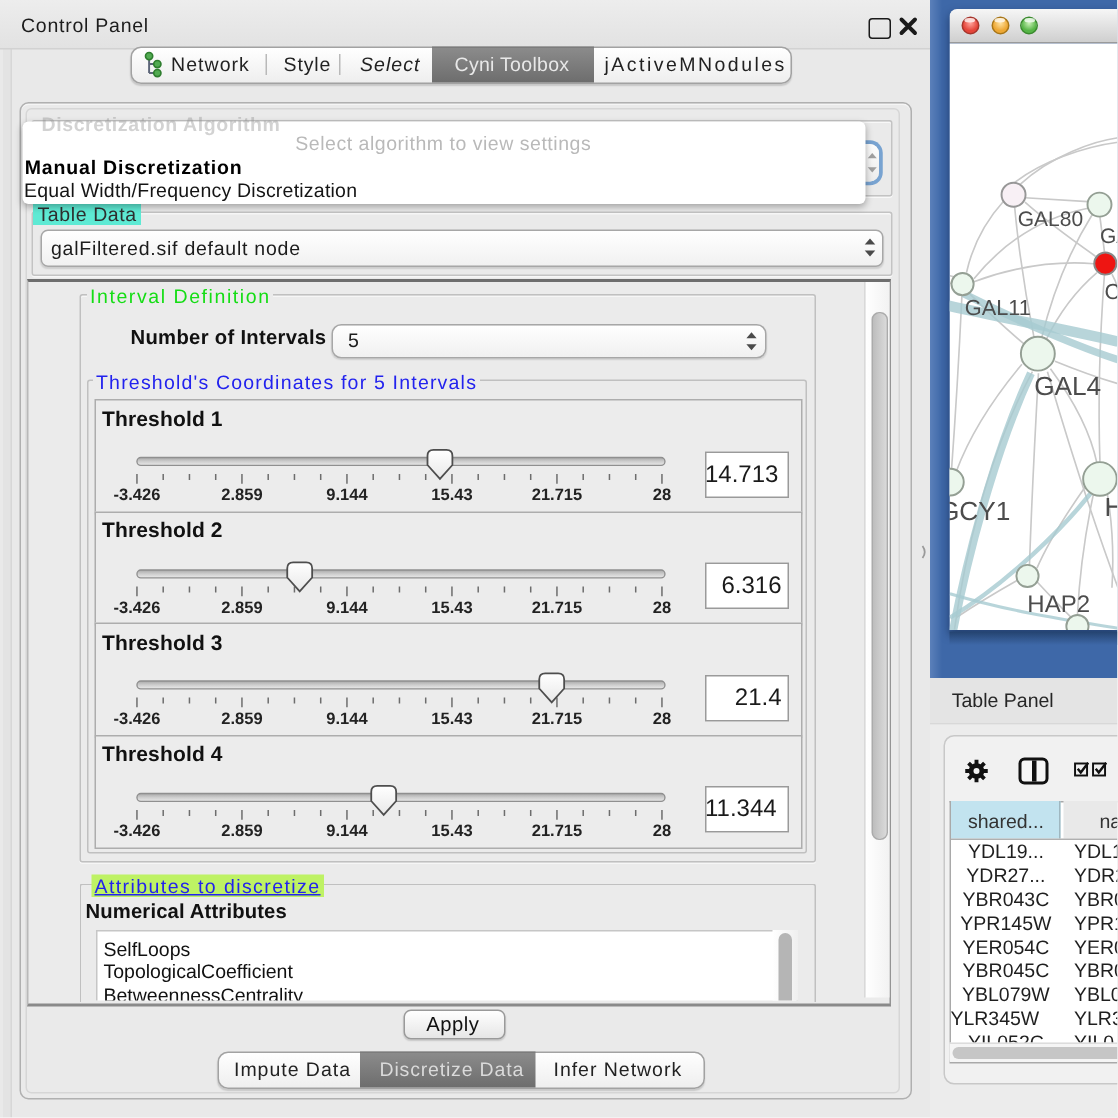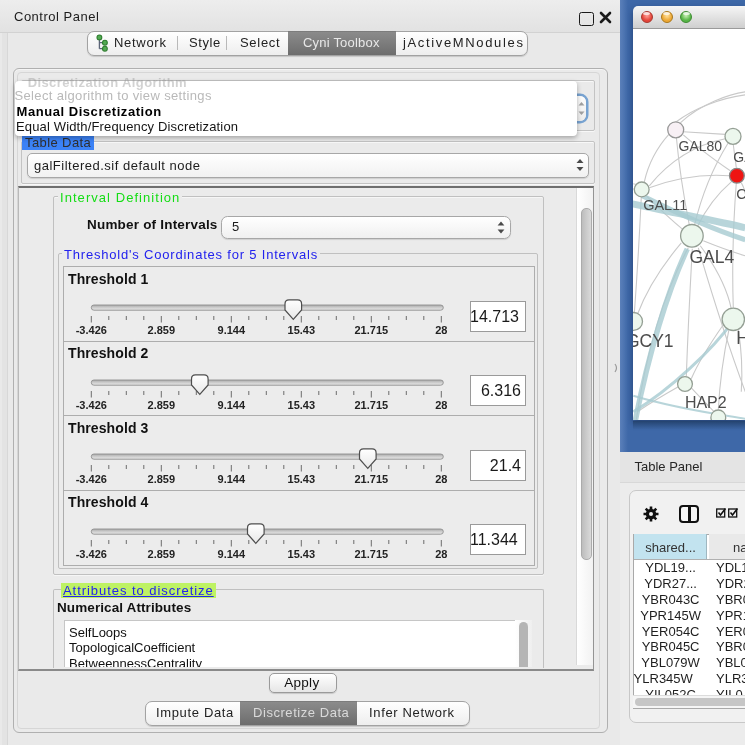--- a/index.html
+++ b/index.html
@@ -17,37 +17,37 @@
       <path d="M3 3 L12 12 M12 3 L3 12" stroke="#1a1a1a" stroke-width="2.6" stroke-linecap="round"></path>
     </svg>
 <div class="abs" style="left:13px;top:68px;width:593px;height:663px;border:1px solid #b0b0b0;border-radius:6px;background:#eaeaea;box-shadow:inset 0 1px 0 #f5f5f5;"></div>
 <div class="abs" style="left:17px;top:72px;width:581px;height:655px;border:1px solid #d6d6d6;border-radius:4px;"></div>
 <div class="abs" style="left:87px;top:31px;width:439px;height:23px;border:1px solid #a2a2a2;border-radius:7px;background:linear-gradient(#ffffff,#eeeeee);box-shadow:0 1px 1px rgba(0,0,0,0.15);overflow:hidden;"></div>
 <div class="abs" style="left:288px;top:31px;width:108px;height:23px;background:linear-gradient(#8b8b8b,#6d6d6d);border-top:1px solid #7c7c7c;"></div>
 <div class="abs" style="left:177px;top:36px;width:1px;height:14px;background:#b9b9b9;"></div>
 <div class="abs" style="left:225.5px;top:36px;width:1px;height:14px;background:#b9b9b9;"></div>
 <div class="lbl" style="left:114px;top:35px;font-size:13px;letter-spacing:0.7px;color:#222;">Network</div>
 <div class="lbl" style="left:189px;top:35px;font-size:13px;letter-spacing:0.6px;color:#222;">Style</div>
-<div class="lbl" style="left:240px;top:35px;font-size:13px;letter-spacing:0.7px;color:#222;">Select</div>
+<div class="lbl" style="left:240px;top:35px;font-size:13px;letter-spacing:0.7px;color:#222;font-style:italic;">Select</div>
 <div class="lbl" style="left:303px;top:35px;font-size:13px;letter-spacing:0.2px;color:#e8e8e8;">Cyni Toolbox</div>
 <div class="lbl" style="left:403px;top:35px;font-size:13px;letter-spacing:1.65px;color:#222;">jActiveMNodules</div>
 <svg class="abs" style="left:95px;top:33px;" width="14" height="20" viewBox="0 0 14 20">
 <path d="M4.4 6.5 V 15.7 M4.4 9.7 H 7.7 M4.4 15.7 H 7.7" stroke="#5c6578" stroke-width="1.3" fill="none"></path>
 <circle cx="4.4" cy="4.4" r="2.4" fill="#52ab52" stroke="#2e7d2e" stroke-width="1.1"></circle>
 <circle cx="9.9" cy="9.7" r="2.4" fill="#52ab52" stroke="#2e7d2e" stroke-width="1.1"></circle>
 <circle cx="9.9" cy="15.7" r="2.4" fill="#52ab52" stroke="#2e7d2e" stroke-width="1.1"></circle>
 </svg>
 <div class="abs" style="left:21px;top:80px;width:572px;height:49px;border:1px solid #c3c3c3;border-radius:2px;box-shadow:0 1px 0 #f8f8f8, inset 0 1px 0 #f8f8f8;"></div>
 <div class="abs" style="left:450px;top:96px;width:136px;height:25px;border-radius:6px;background:linear-gradient(#fdfdfd,#ececec);box-shadow:0 0 0 2.5px rgba(100,150,205,0.85);"></div>
     <svg class="abs" style="left:577px;top:101px;" width="9" height="15" viewBox="0 0 9 15">
       <path d="M4.5 1 L7.5 4.5 L1.5 4.5 Z" fill="#a0a0a0"></path>
       <path d="M4.5 14 L7.5 10.5 L1.5 10.5 Z" fill="#a0a0a0"></path>
     </svg>
 <div class="abs" style="left:21px;top:141px;width:572px;height:41px;border:1px solid #c3c3c3;border-radius:2px;box-shadow:0 1px 0 #f8f8f8, inset 0 1px 0 #f8f8f8;"></div>
-<div class="lbl" style="left:22px;top:135px;font-size:13px;letter-spacing:0.4px;color:#2e2e2e;background:#3b82f6;padding:0 3px;">Table Data</div>
+<div class="lbl" style="left:22px;top:135px;font-size:13px;letter-spacing:0.4px;color:#2e2e2e;background:#5eead4;padding:0 3px;">Table Data</div>
 <div class="abs" style="left:27px;top:153px;width:560px;height:23px;border:1px solid #a7a7a7;border-radius:5px;background:linear-gradient(#ffffff,#f1f1f1);box-shadow:0 1px 1px rgba(0,0,0,0.12);"></div>
 <div class="lbl" style="left:34px;top:158px;font-size:13px;letter-spacing:0.5px;color:#1c1c1c;">galFiltered.sif default node</div>
 <svg class="abs" style="left:575px;top:158px;" width="10" height="14" viewBox="0 0 10 14">
 <path d="M5 1 L8.5 5 L1.5 5 Z" fill="#4a4a4a"></path>
       <path d="M5 13 L8.5 9 L1.5 9 Z" fill="#4a4a4a"></path>
     </svg>
 <div class="abs" style="left:18px;top:186px;width:574px;height:481px;border-top:2px solid #6e6e6e;border-left:1px solid #b9b9b9;border-right:1px solid #949494;border-bottom:2px solid #8a8a8a;background:#ebebeb;"></div>
 <div class="abs" style="left:576px;top:188px;width:16px;height:477px;background:linear-gradient(90deg,#ffffff,#f2f2f2);border-left:1px solid #d9d9d9;"></div>
 <div class="abs" style="left:581px;top:208px;width:9px;height:350px;border-radius:5px;background:linear-gradient(90deg,#bdbdbd,#dadada);border:1px solid #ababab;"></div>
 <div class="abs" style="left:53px;top:196px;width:489px;height:377px;border:1px solid #c0c0c0;border-radius:2px;box-shadow:0 1px 0 #f6f6f6, inset 0 1px 0 #f6f6f6;"></div>
@@ -149,21 +149,21 @@
 <div class="abs" style="left:144.5px;top:701px;width:323.5px;height:23px;border:1px solid #a2a2a2;border-radius:7px;background:linear-gradient(#ffffff,#eeeeee);box-shadow:0 1px 1px rgba(0,0,0,0.15);overflow:hidden;"></div>
 <div class="abs" style="left:240px;top:701px;width:117px;height:23px;background:linear-gradient(#8b8b8b,#6d6d6d);border-top:1px solid #7c7c7c;"></div>
 <div class="lbl" style="left:156px;top:705px;font-size:13px;letter-spacing:0.65px;color:#222;">Impute Data</div>
 <div class="lbl" style="left:253px;top:705px;font-size:13px;letter-spacing:0.55px;color:#dadada;">Discretize Data</div>
 <div class="lbl" style="left:369px;top:705px;font-size:13px;letter-spacing:0.65px;color:#222;">Infer Network</div>
 <svg class="abs" style="left:613px;top:363px;" width="8" height="10" viewBox="0 0 8 10">
       <path d="M2 1 Q5 5 2 9" stroke="#9a9a9a" stroke-width="1.2" fill="none"></path>
     </svg>
 <div class="abs" style="left:14.5px;top:81px;width:562.5px;height:54.6px;background:#ffffff;border-radius:4px;box-shadow:0 2px 5px rgba(0,0,0,0.3);"></div>
 <div class="lbl" style="left:27.7px;top:74.5px;font-size:13px;font-weight:bold;letter-spacing:0.4px;color:rgba(148,148,148,0.42);">Discretization Algorithm</div>
-<div class="lbl" style="left:14.5px;top:88px;width:562px;font-size:13px;letter-spacing:0.35px;color:#b9b9b9;">Select algorithm to view settings</div>
+<div class="lbl" style="left:14.5px;top:88px;width:562px;text-align:center;font-size:13px;letter-spacing:0.35px;color:#b9b9b9;">Select algorithm to view settings</div>
 <div class="lbl" style="left:16.5px;top:103.5px;font-size:13px;font-weight:bold;letter-spacing:0.55px;color:#000;">Manual Discretization</div>
 <div class="lbl" style="left:16px;top:119px;font-size:13px;letter-spacing:0.15px;color:#141414;">Equal Width/Frequency Discretization</div>
 <div class="abs" style="left:620.3px;top:0;width:124.7px;height:452px;background:linear-gradient(90deg,#5b80ba 0px,#3e68a8 8px,#3e68a8 100%);"></div>
 <div class="abs" style="left:632.7px;top:5.8px;width:113px;height:414.7px;border-radius:5px 0 0 0;box-shadow:0 3px 6px rgba(10,25,60,0.5);overflow:hidden;">
       <div class="abs" style="left:0;top:0;width:113px;height:22.4px;background:linear-gradient(#f6f6f6,#cfcfcf);border-bottom:1px solid #9a9a9a;"></div>
       <div class="abs" style="left:0;top:23.4px;width:113px;height:391.3px;background:#ffffff;"></div>
     </div>
 <div class="abs" style="left:640.8px;top:10.5px;width:12px;height:12px;border-radius:50%;background:radial-gradient(circle at 50% 35%,#ffa39b 0%,#e4453a 60%,#e4453a 100%);border:1px solid #a6352c;box-sizing:border-box;"></div>
 <div class="abs" style="left:643.3px;top:11.8px;width:7px;height:3.6px;border-radius:50%;background:rgba(255,255,255,0.75);"></div>
 <div class="abs" style="left:660.5px;top:10.5px;width:12px;height:12px;border-radius:50%;background:radial-gradient(circle at 50% 35%,#ffe2a0 0%,#eda835 60%,#eda835 100%);border:1px solid #a87618;box-sizing:border-box;"></div>

